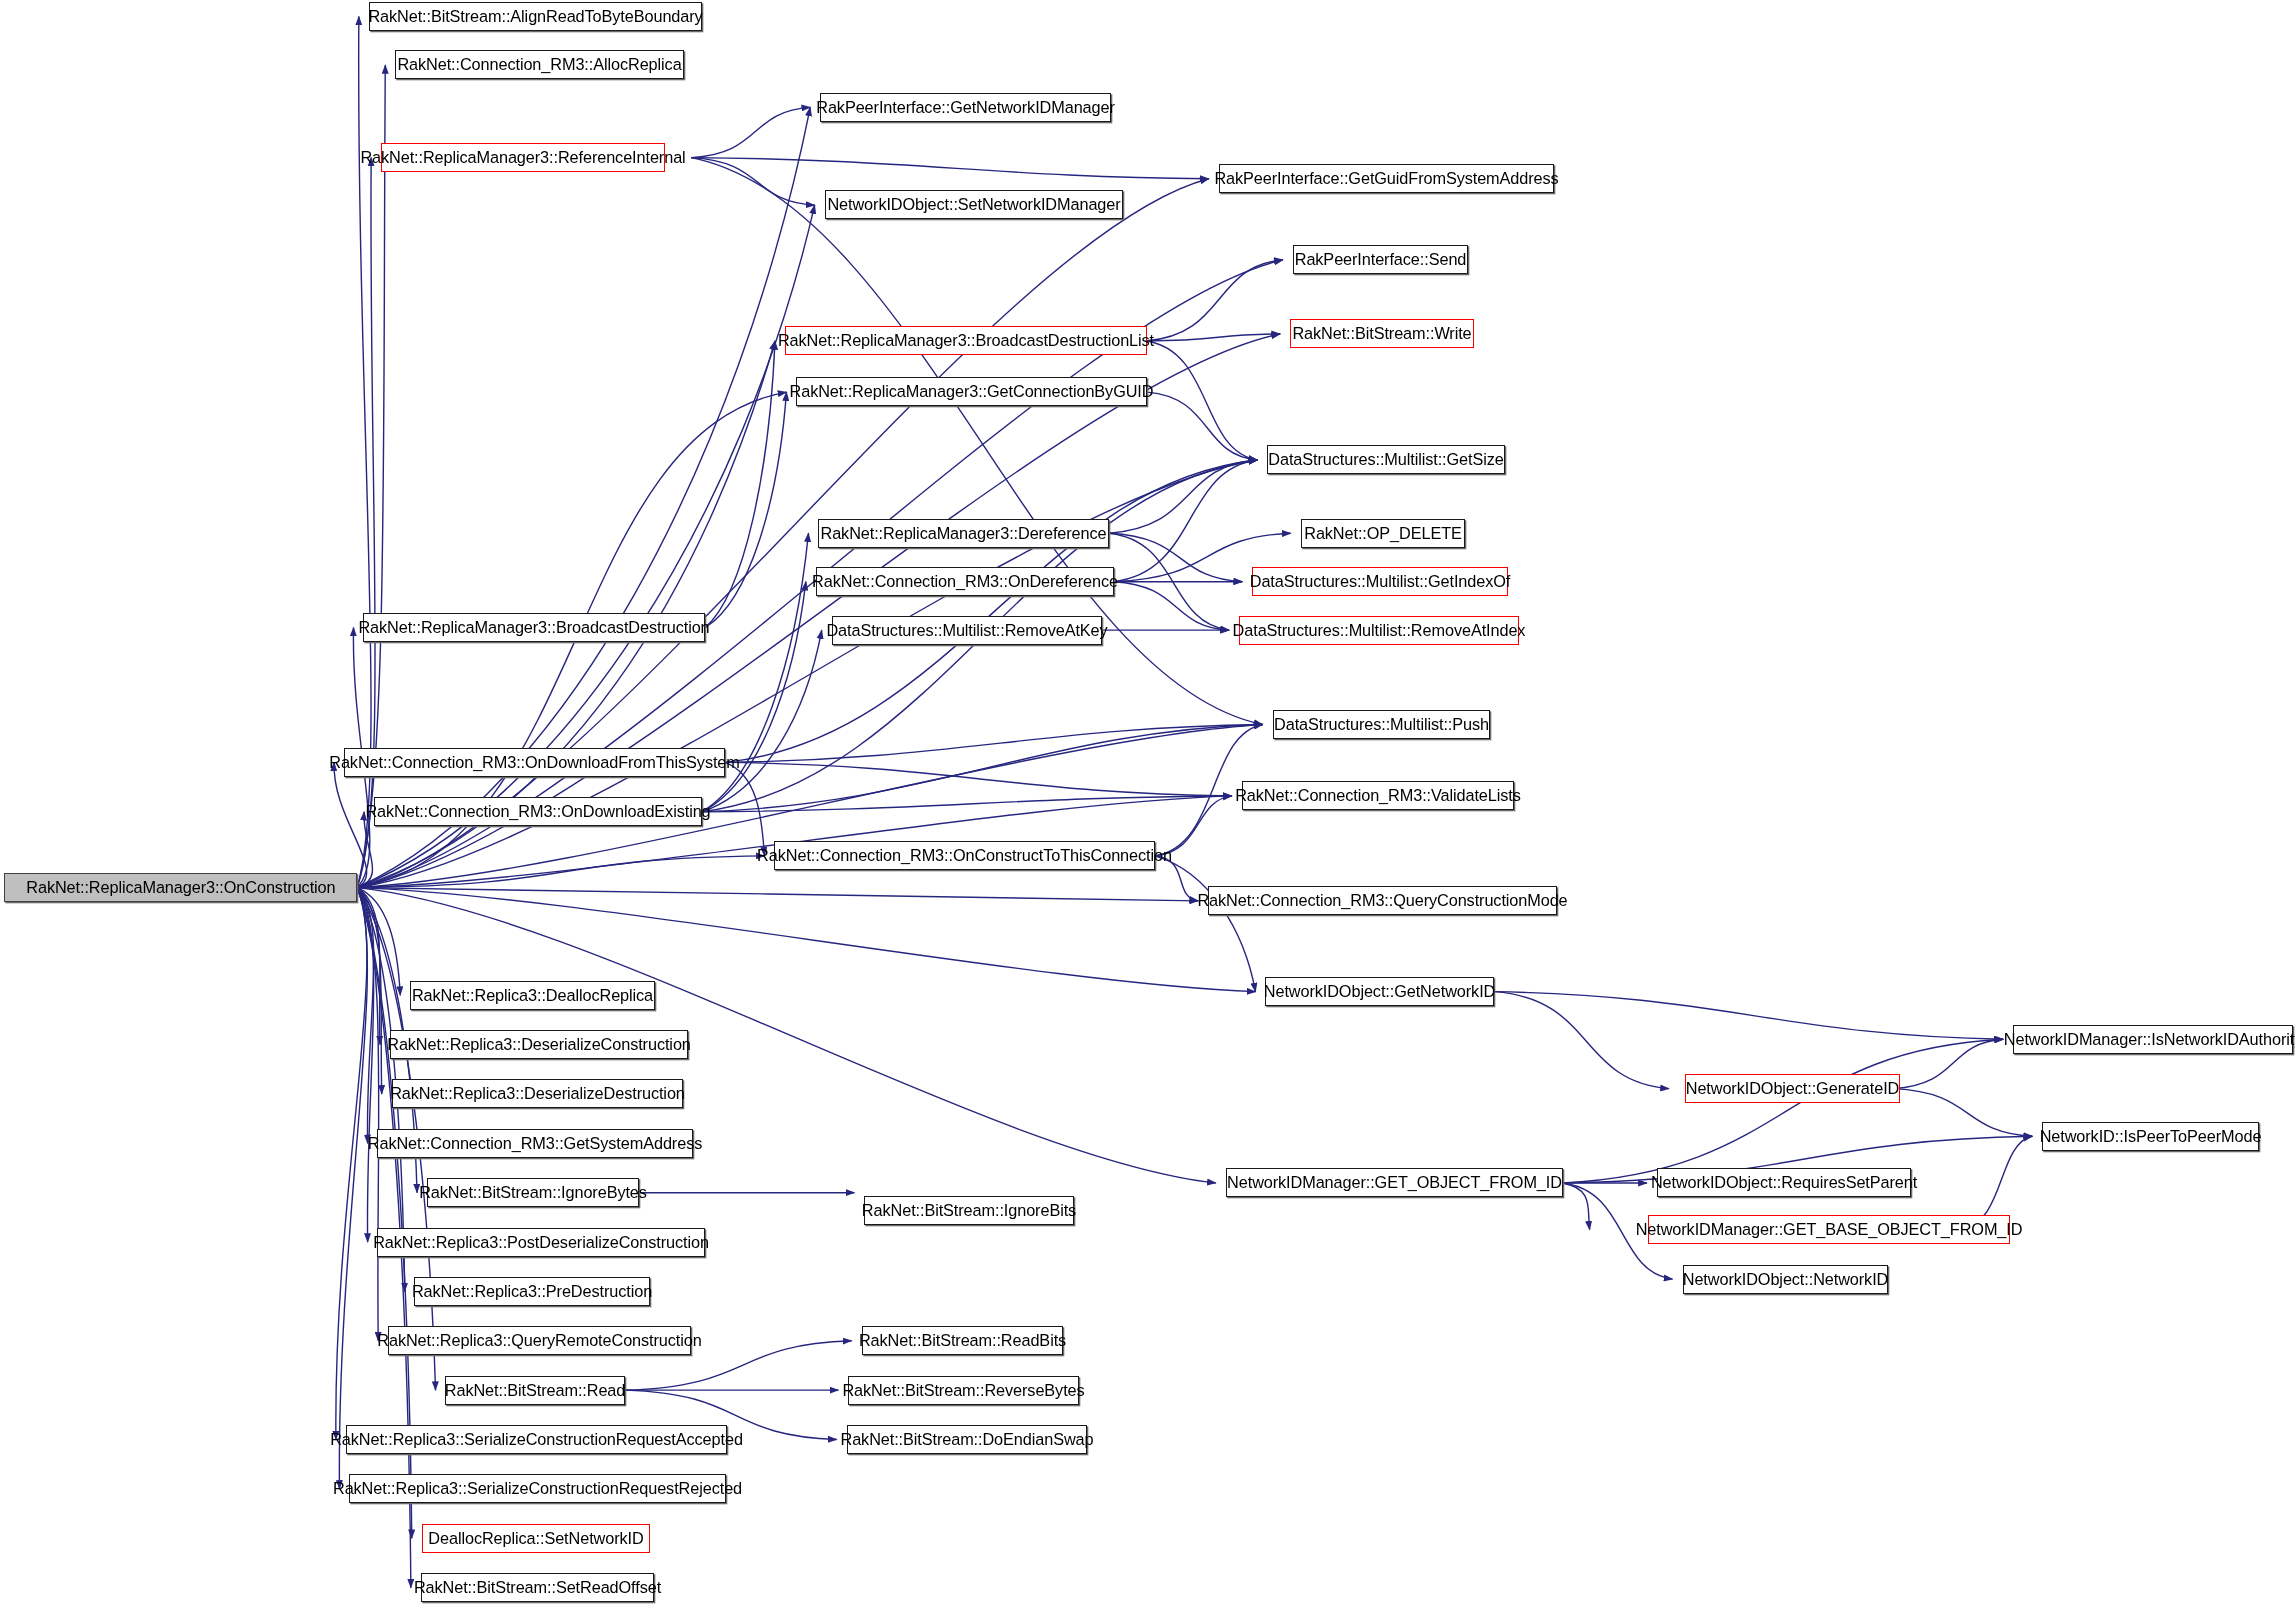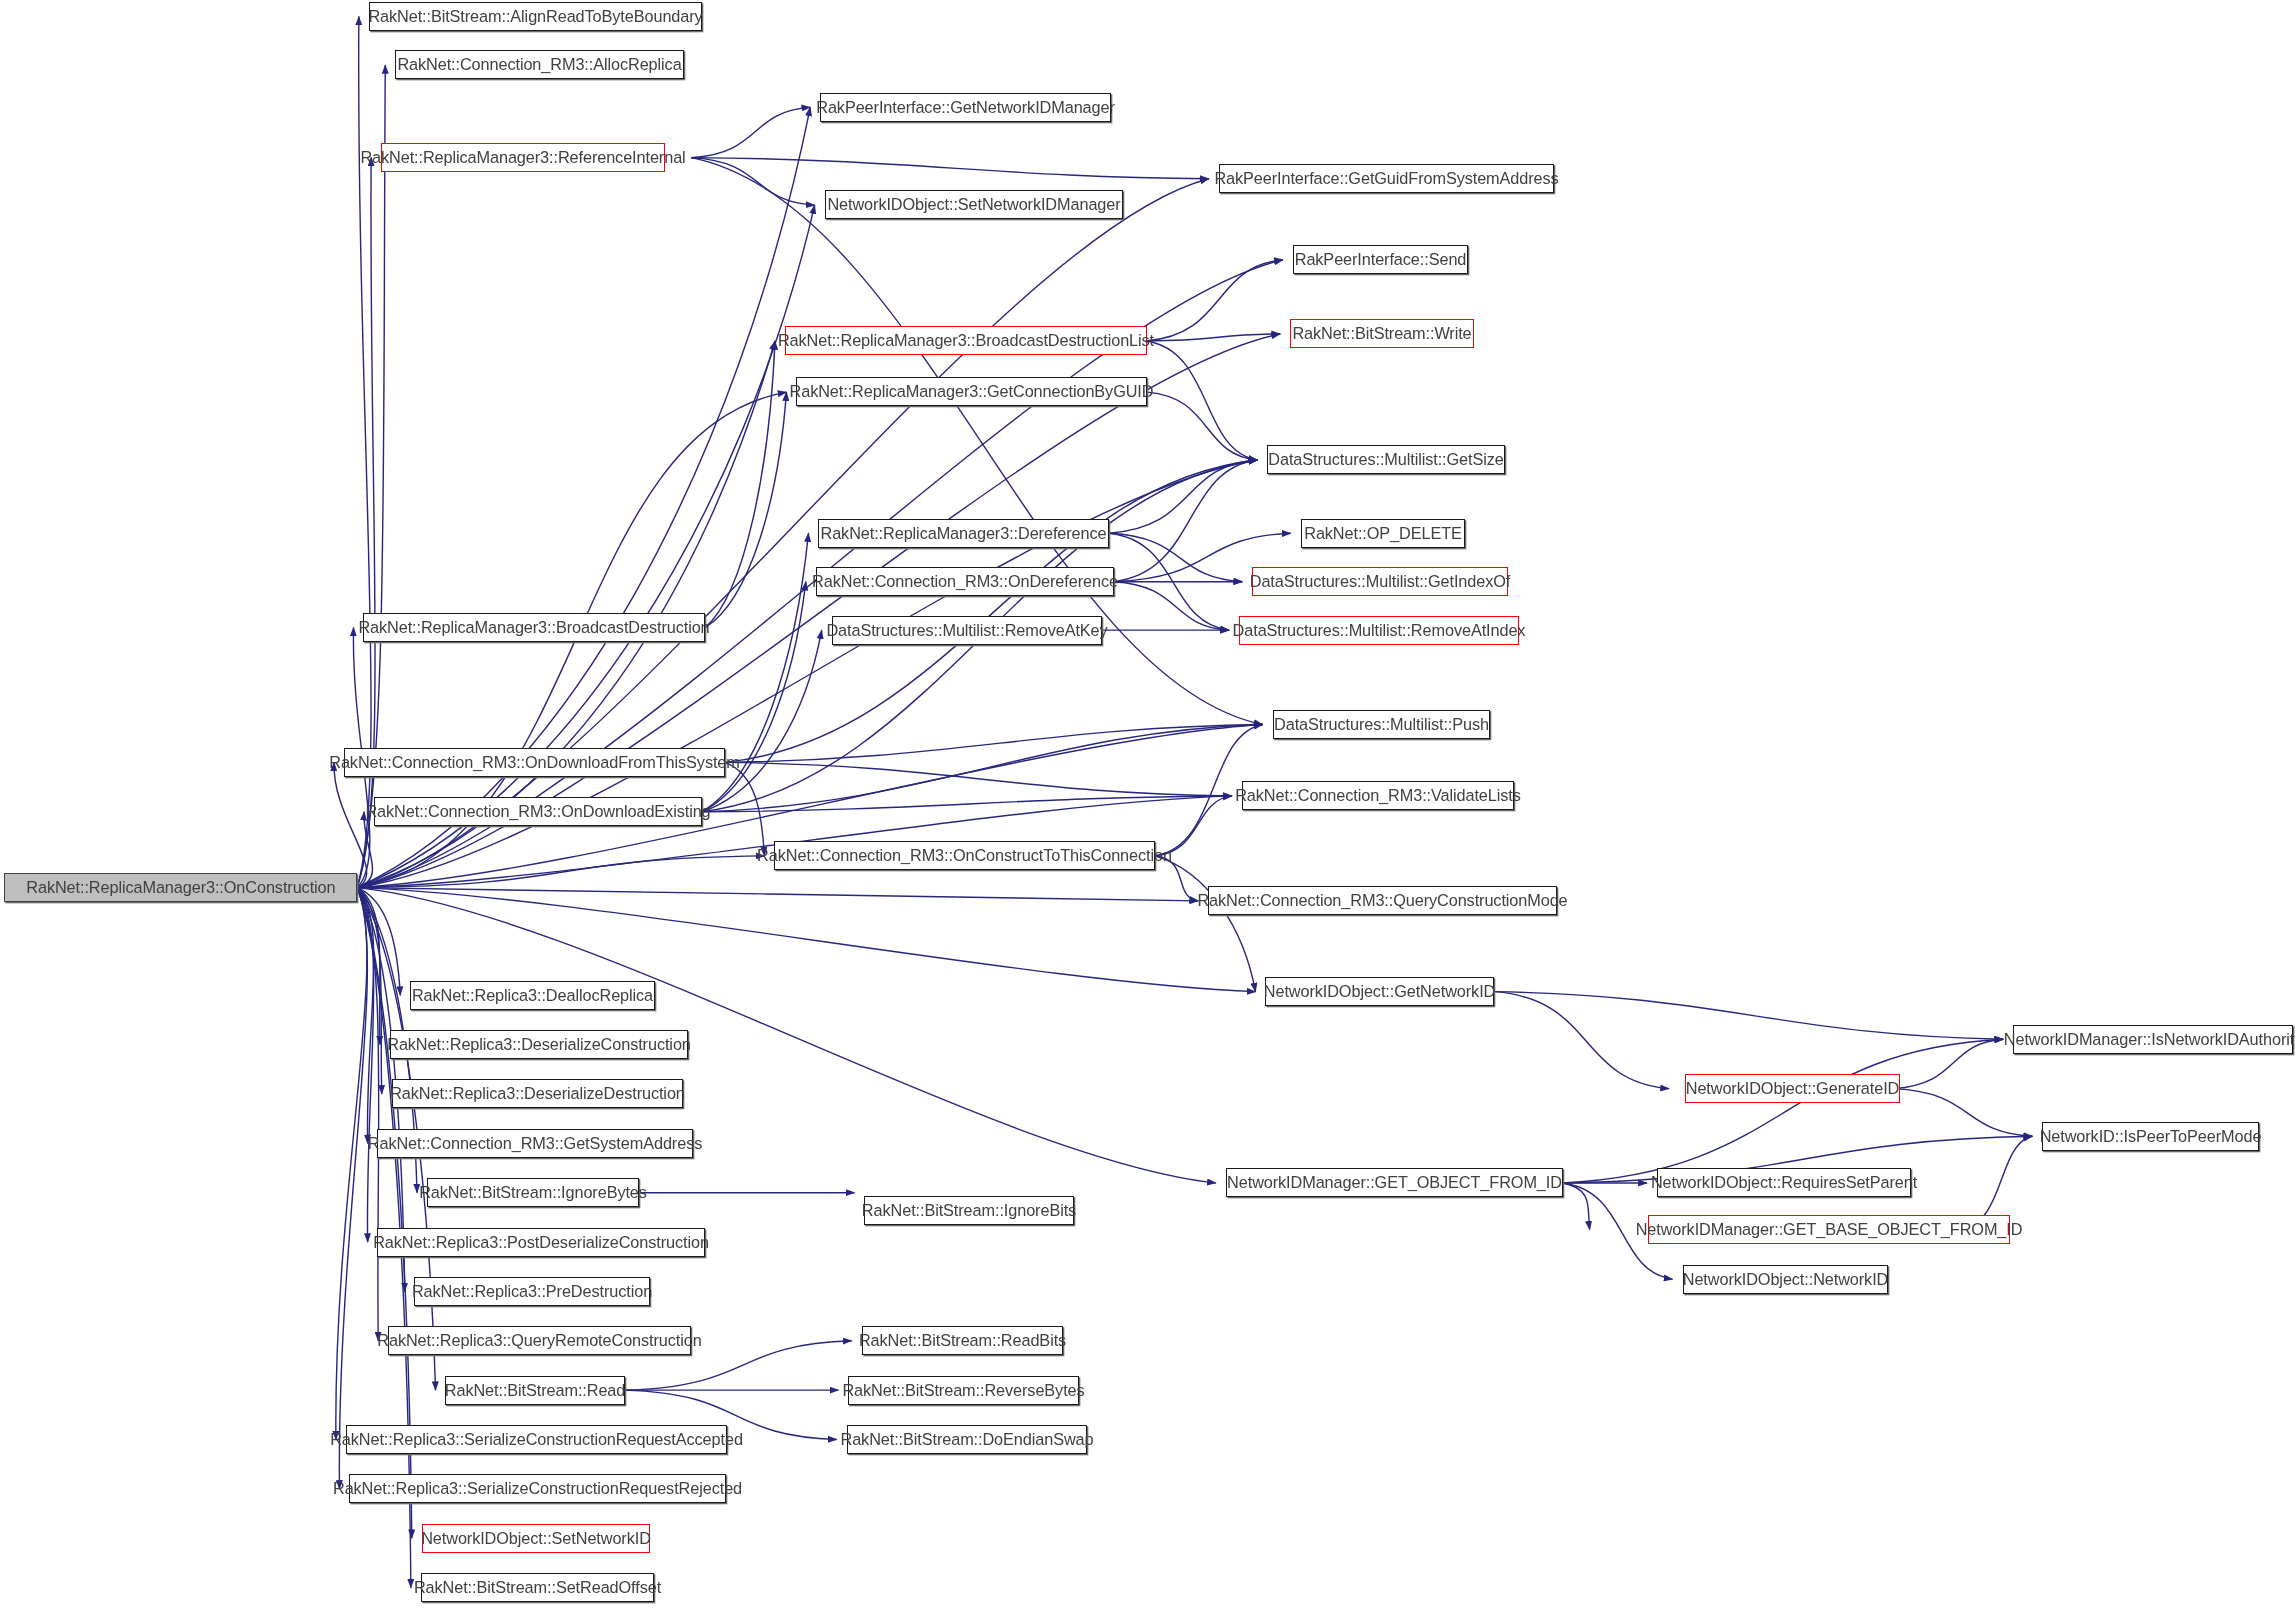--- a/index.html
+++ b/index.html
@@ -22,21 +22,21 @@
     width: 2295px;
     height: 1613px;
     pointer-events: none;
   }
   .node {
     position: absolute;
     box-sizing: border-box;
     background: #ffffff;
     border: 0.9px solid #1a1a1a;
     box-shadow: 1.3px 1.3px 0 0 #6b6b6b;
-    color: #404040;
+    color: #000000;
     font-size: 16.3px;
     line-height: 1;
     white-space: nowrap;
     display: flex;
     align-items: center;
     justify-content: center;
     padding: 0 6.2px;
     height: 29px;
     letter-spacing: -0.1px;
   }
@@ -281,20 +281,20 @@
       <div class="node" style="left: 346px; top: 1425px; width: 381px;">
         <span>RakNet::Replica3::SerializeConstructionRequestAccepted</span>
       </div>
       <div class="node" style="left: 847px; top: 1425px; width: 240px;">
         <span>RakNet::BitStream::DoEndianSwap</span>
       </div>
       <div class="node" style="left: 349px; top: 1474px; width: 377px;">
         <span>RakNet::Replica3::SerializeConstructionRequestRejected</span>
       </div>
       <div class="node red" style="left: 422px; top: 1524px; width: 228px;">
-        <span>NetworkIDObject::SetNetworkID</span>
+        <span>DeallocReplica::SetNetworkID</span>
       </div>
       <div class="node" style="left: 421px; top: 1573px; width: 233px;">
         <span>RakNet::BitStream::SetReadOffset</span>
       </div>
     </div>
 </div>
 
 
 </body></html>

